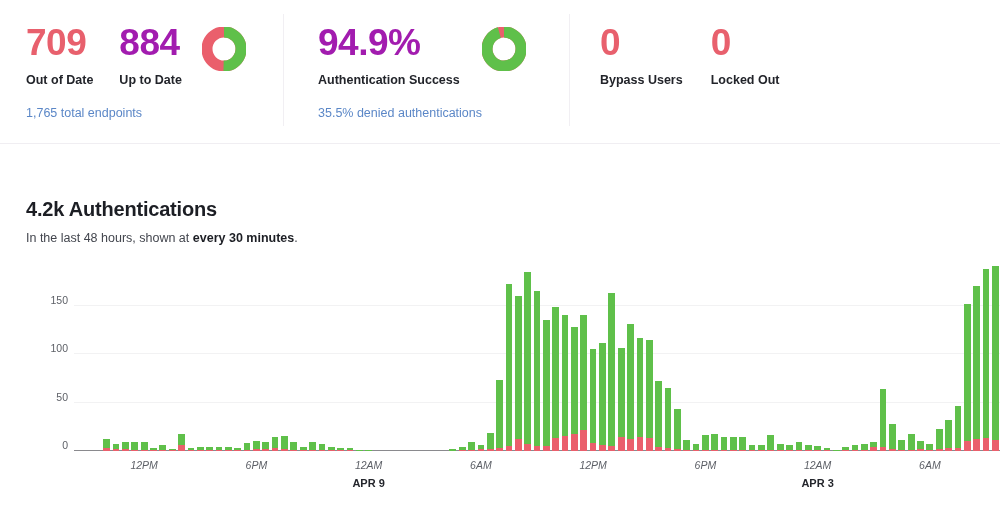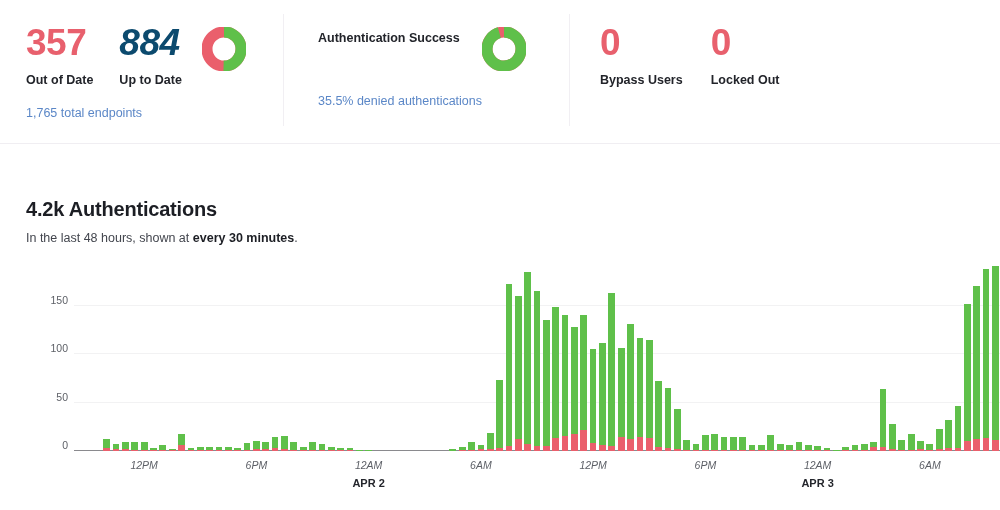--- a/index.html
+++ b/index.html
@@ -41,21 +41,21 @@
   }
   .stat-item { display: flex; flex-direction: column; }
   .stat-value {
     font-size: 37px;
     font-weight: bold;
     line-height: 42px;
     letter-spacing: -0.5px;
     white-space: nowrap;
   }
   .stat-value.red { color: #e8606d; }
-  .stat-value.green { color: #0c4a6e; font-style: italic; }
+  .stat-value.green { color: #a21caf; }
   .stat-label {
     font-size: 12.5px;
     font-weight: bold;
     color: #22242a;
     margin-top: 9px;
     white-space: nowrap;
   }
   .stat-sub {
     font-size: 12.5px;
     color: #5b87c7;
@@ -145,37 +145,38 @@
 </head>
 <body>
 
 <div id="root">
 
   <div class="stats-bar">
     <div id="stats-container" style="display:flex; align-items:flex-start; width:1000px;">
         <div class="stat-group divided" style="padding-left: 26px; width: 284px;">
           <div class="stat-row">
             <div class="stat-item">
-              <div class="stat-value red">357</div>
+              <div class="stat-value red">709</div>
               <div class="stat-label">Out of Date</div>
             </div>
             <div class="stat-item" style="margin-left: 26px;">
               <div class="stat-value green">884</div>
               <div class="stat-label">Up to Date</div>
             </div>
             <div class="donut" style="margin-left: 20px; margin-top: 5px;"><svg width="44" height="44" viewBox="0 0 44 44">
                 <circle cx="22" cy="22" r="17" fill="none" stroke="#ea5f6c" stroke-width="11"></circle>
                 <circle cx="22" cy="22" r="17" fill="none" stroke="#5fc04a" stroke-width="11" stroke-dasharray="53.513889261248536 53.30026096080444" transform="rotate(-90 22 22)"></circle>
               </svg></div>
           </div>
           <div class="stat-sub">1,765 total endpoints</div>
         </div>
         <div class="stat-group divided" style="padding-left: 34px; width: 286px;">
           <div class="stat-row">
             <div class="stat-item">
+              <div class="stat-value green">94.9%</div>
               <div class="stat-label">Authentication Success</div>
             </div>
             <div class="donut" style="margin-left: 22px; margin-top: 5px;"><svg width="44" height="44" viewBox="0 0 44 44">
                 <circle cx="22" cy="22" r="17" fill="none" stroke="#ea5f6c" stroke-width="11"></circle>
                 <circle cx="22" cy="22" r="17" fill="none" stroke="#5fc04a" stroke-width="11" stroke-dasharray="101.36662856072827 5.4475216613247" transform="rotate(-90 22 22)"></circle>
               </svg></div>
           </div>
           <div class="stat-sub">35.5% denied authentications</div>
         </div>
         <div class="stat-group" style="padding-left: 30px; width: 290px;">
@@ -564,19 +565,19 @@
         </div>
       <div id="xtick-layer">
           <div class="xtick" style="left: 118.152px;">12PM</div>
           <div class="xtick" style="left: 230.394px;">6PM</div>
           <div class="xtick" style="left: 342.636px;">12AM</div>
           <div class="xtick" style="left: 454.879px;">6AM</div>
           <div class="xtick" style="left: 567.121px;">12PM</div>
           <div class="xtick" style="left: 679.364px;">6PM</div>
           <div class="xtick" style="left: 791.606px;">12AM</div>
           <div class="xtick" style="left: 903.848px;">6AM</div>
-          <div class="daylabel" style="left: 342.636px;">APR 2</div>
+          <div class="daylabel" style="left: 342.636px;">APR 9</div>
           <div class="daylabel" style="left: 791.606px;">APR 3</div>
         </div>
     </div>
   </div>
 
 </div>
 
 </body></html>

